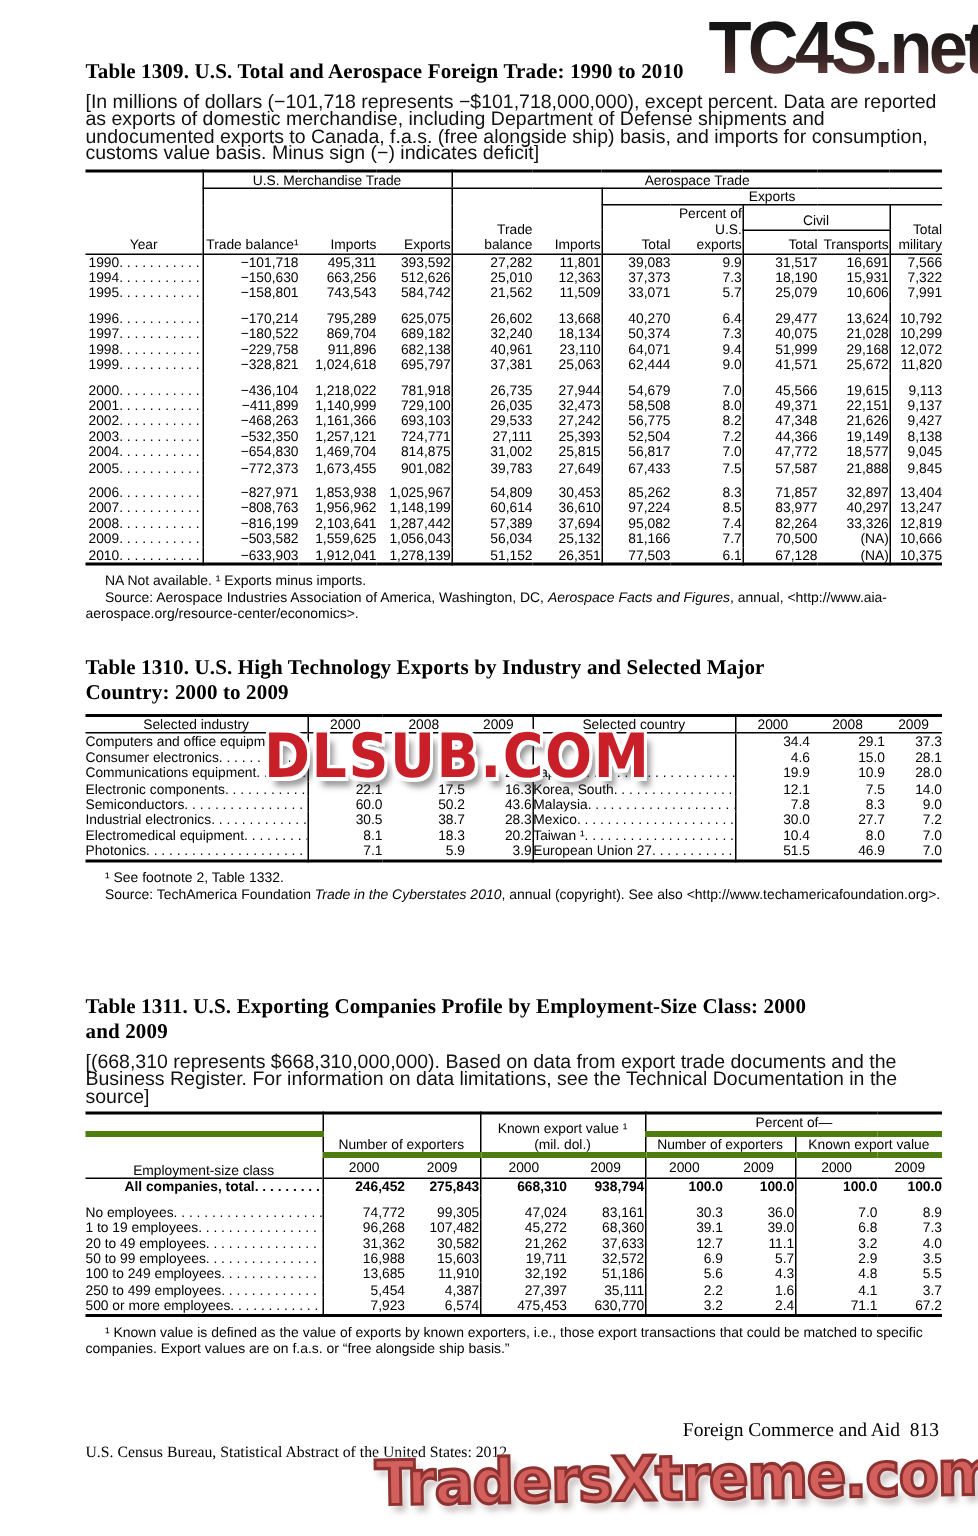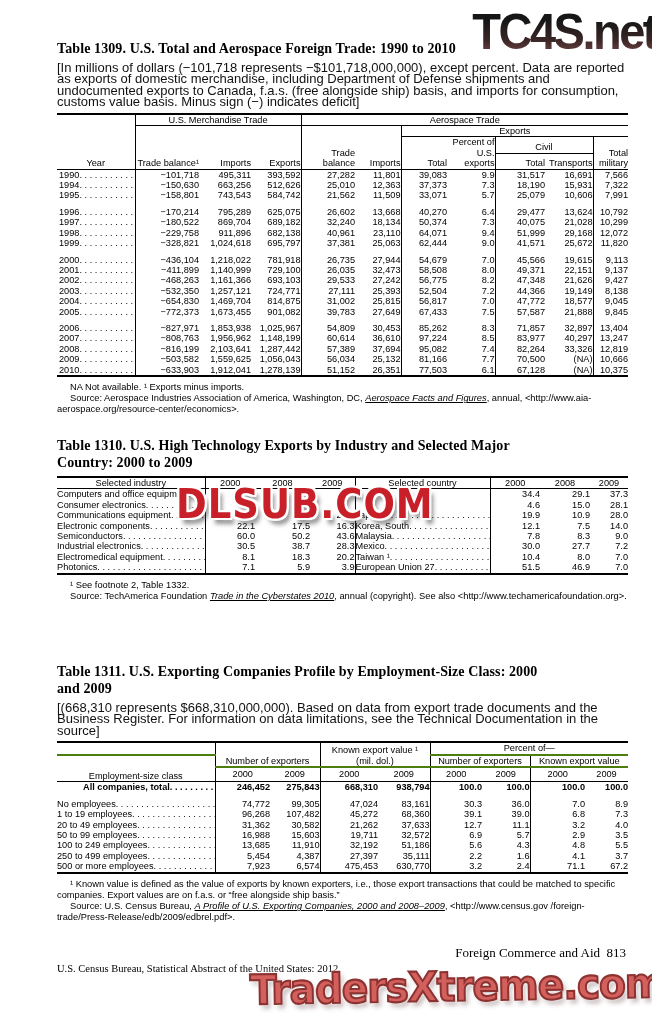--- a/index.html
+++ b/index.html
@@ -9,21 +9,21 @@
     font-family:"Liberation Sans", sans-serif; color:#000;
   }
   .sec { position:absolute; left:57px; width:571px; }
   .ttl {
     font-family:"Liberation Serif", serif; font-weight:bold;
     font-size:14px; line-height:17px; max-width:505px; letter-spacing:0.1px;
   }
   .note { font-size:13px; line-height:11.4px; margin-top:5px; color:#111; }
   .fns { margin-top:5px; font-size:9.3px; line-height:11.2px; }
   .fns p { text-indent:13px; }
-  .it { font-style:italic;text-decoration:underline; }
+  .it { font-style:italic; }
 
   table.tbl { border-collapse:collapse; width:571px; table-layout:fixed; margin-top:5px; }
   table.tbl { border-top:2px solid #000; border-bottom:2px solid #000; }
   table.tbl thead { border-bottom:1px solid #000; }
   table.tbl th, table.tbl td {
     font-size:9.2px; line-height:10.4px; font-weight:normal;
     padding:0; vertical-align:bottom;
   }
   th.grp { text-align:center; vertical-align:middle; border-bottom:1px solid #000; padding:1px 0 2px; }
   th.bh  { text-align:right; vertical-align:bottom; padding:1px 3px 2px 0; }
@@ -35,21 +35,21 @@
   .leader > span:first-child { white-space:nowrap; }
   .dots { flex:1 1 auto; overflow:hidden; white-space:nowrap; color:#000; }
   .dots::before { content:". . . . . . . . . . . . . . . . . . . . . . . . . . . . . . . . . . . . . . . ."; }
   tr.gap td { padding-top:6px; }
   tr.b td, tr.b .dots::before { font-weight:bold; }
   tr.b td .leader { padding-left:26px; }
   #tbl1309 td .leader { padding-left:2px; }
 
   .stublbl { width:104px; margin:0 auto; text-align:center; }
   .kvlbl  { width:102px; margin:0 auto; text-align:center; }
-  th.under { border-bottom:2px solid #4d7c0f; }
+  th.under { border-bottom:4px solid #4d7c0f; }
   tr.yrs th { text-align:center; padding:1px 0 2px; vertical-align:bottom; }
 
   
   #footer-right { position:absolute; top:945px; right:26px; font-family:"Liberation Serif", serif; font-size:13px; }
   #footer-left  { position:absolute; top:963px; left:57px;  font-family:"Liberation Serif", serif; font-size:10.5px; }
 
   
   .wm { position:absolute; white-space:nowrap; pointer-events:none; }
   #wm-top {
     top:4px; right:-4px; z-index:30;
@@ -821,21 +821,20 @@
           <td class="num bl">3.2</td>
           <td class="num">2.4</td>
           <td class="num bl">71.1</td>
           <td class="num">67.2</td>
         </tr>
       </tbody>
   </table>
 
   <div class="fns">
     <p>¹ Known value is defined as the value of exports by known exporters, i.e., those export transactions that could be matched to specific companies. Export values are on f.a.s. or “free alongside ship basis.”</p>
-    <p><span>Source: U.S. Census Bureau, </span><span class="it">A Profile of U.S. Exporting Companies, 2000 and 2008–2009</span><span>, &lt;http://www.census.gov /foreign-trade/Press-Release/edb/2009/edbrel.pdf&gt;.</span></p>
   </div>
 </div>
 
 <div id="footer-right">
   <span>Foreign Commerce and Aid</span>&nbsp;&nbsp;<span>813</span>
 </div>
 <div id="footer-left">U.S. Census Bureau, Statistical Abstract of the United States: 2012</div>
 
 <div class="wm" id="wm-top">TC4S.net</div>
 <div class="wm" id="wm-mid">DLSUB.COM</div>

